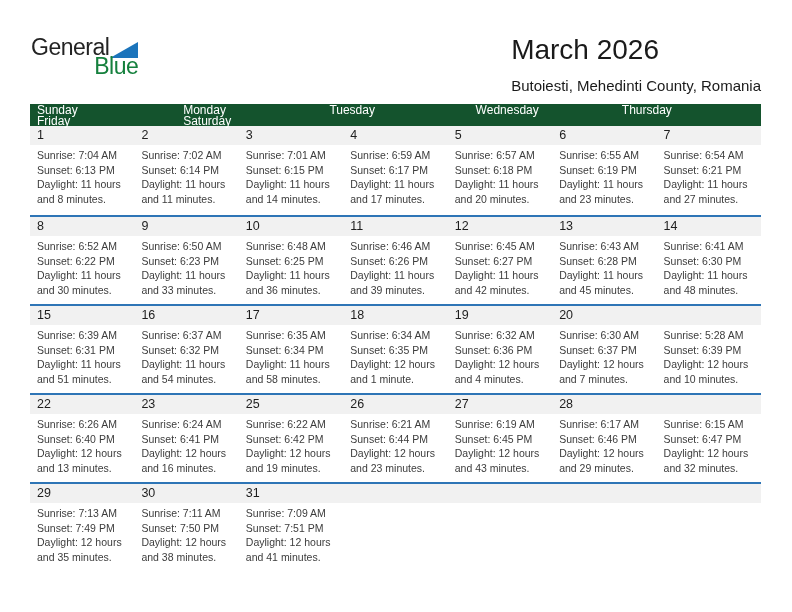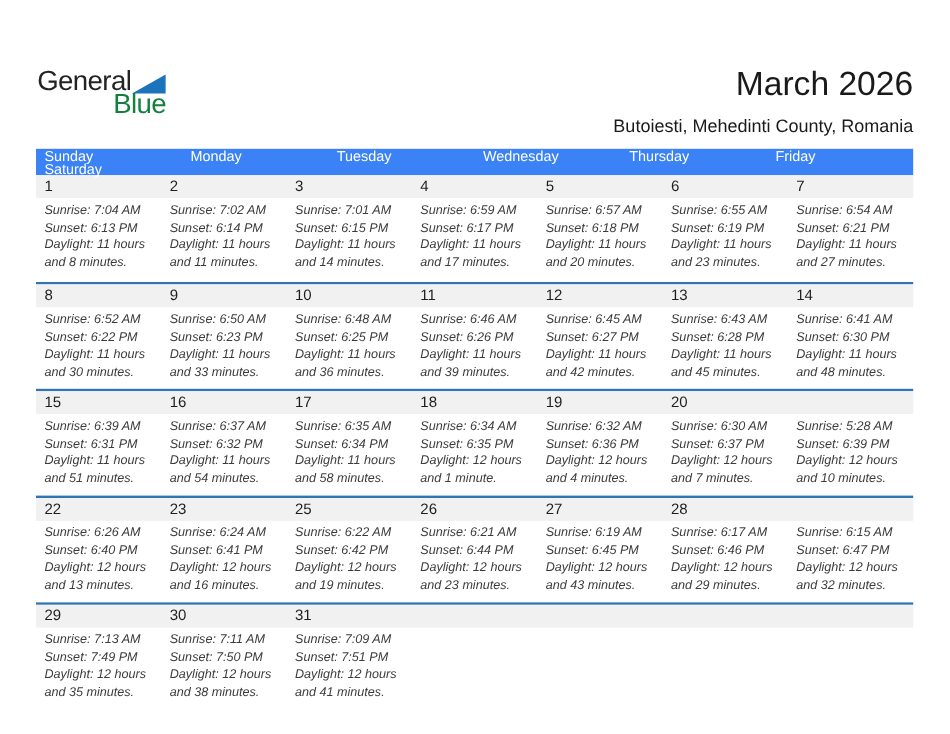--- a/index.html
+++ b/index.html
@@ -6,60 +6,60 @@
   body{
     width:792px;height:612px;
     font-family:"Liberation Sans","DejaVu Sans",sans-serif;
     color:#1a1a1a;overflow:hidden;
   }
   .page{width:792px;height:612px;position:relative;box-sizing:border-box;}
 
   
   .top-header{
     display:flex;justify-content:space-between;align-items:flex-start;
-    padding:56px 31px 0 31px;box-sizing:border-box;
+    padding:36px 31px 0 31px;box-sizing:border-box;
   }
   .logo{width:max-content;}
   .logo-top{display:flex;align-items:flex-end;}
   .logo-general{
     font-size:23px;letter-spacing:-0.5px;color:#232323;line-height:1;
   }
   .logo-triangle{
     width:0;height:0;margin-left:1px;margin-bottom:1px;
     border-left:28px solid transparent;
     border-bottom:16px solid #1b74bb;
   }
   .logo-blue{
     font-size:23px;letter-spacing:-0.5px;line-height:1;
     color:#15803d;text-align:right;margin-top:-4px;
   }
-  .title-block{text-align:right;}
+  .title-block{text-align:left;}
   .page-title{font-size:28px;line-height:1;color:#1a1a1a;font-weight:400;}
   .page-subtitle{font-size:15px;font-weight:400;color:#1a1a1a;margin-top:13px;}
 
   
   .calendar{margin:10px 31px 0 30px;width:731px;}
   .weekday-row{
-    display:grid;grid-template-columns:repeat(6,1fr);
-    background:#3b82f6;height:22px;align-items:center;
+    display:grid;grid-template-columns:repeat(5,1fr);
+    background:#14532d;height:22px;align-items:center;
   }
   .weekday-cell{
     color:#ffffff;font-size:12px;padding-left:7px;
     white-space:nowrap;overflow:hidden;
   }
   .week-row{height:89px;box-sizing:border-box;}
   .week-row + .week-row{border-top:2px solid #2e75b6;}
   .day-band{
     display:grid;grid-template-columns:repeat(7,1fr);
     background:#f1f1f1;height:19px;
   }
   .day-num{
     font-size:12.5px;line-height:19px;padding-left:7px;color:#1e1e1e;
   }
-  .week-body{display:grid;grid-template-columns:repeat(7,1fr);font-style:italic;}
+  .week-body{display:grid;grid-template-columns:repeat(7,1fr);}
   .day-info{padding:3px 8px 0 7px;}
   .info-line{
     font-size:10.5px;line-height:14.5px;color:#3c3c3c;white-space:nowrap;
   }
 </style>
 </head>
 <body>
 
 <div class="page">
 

